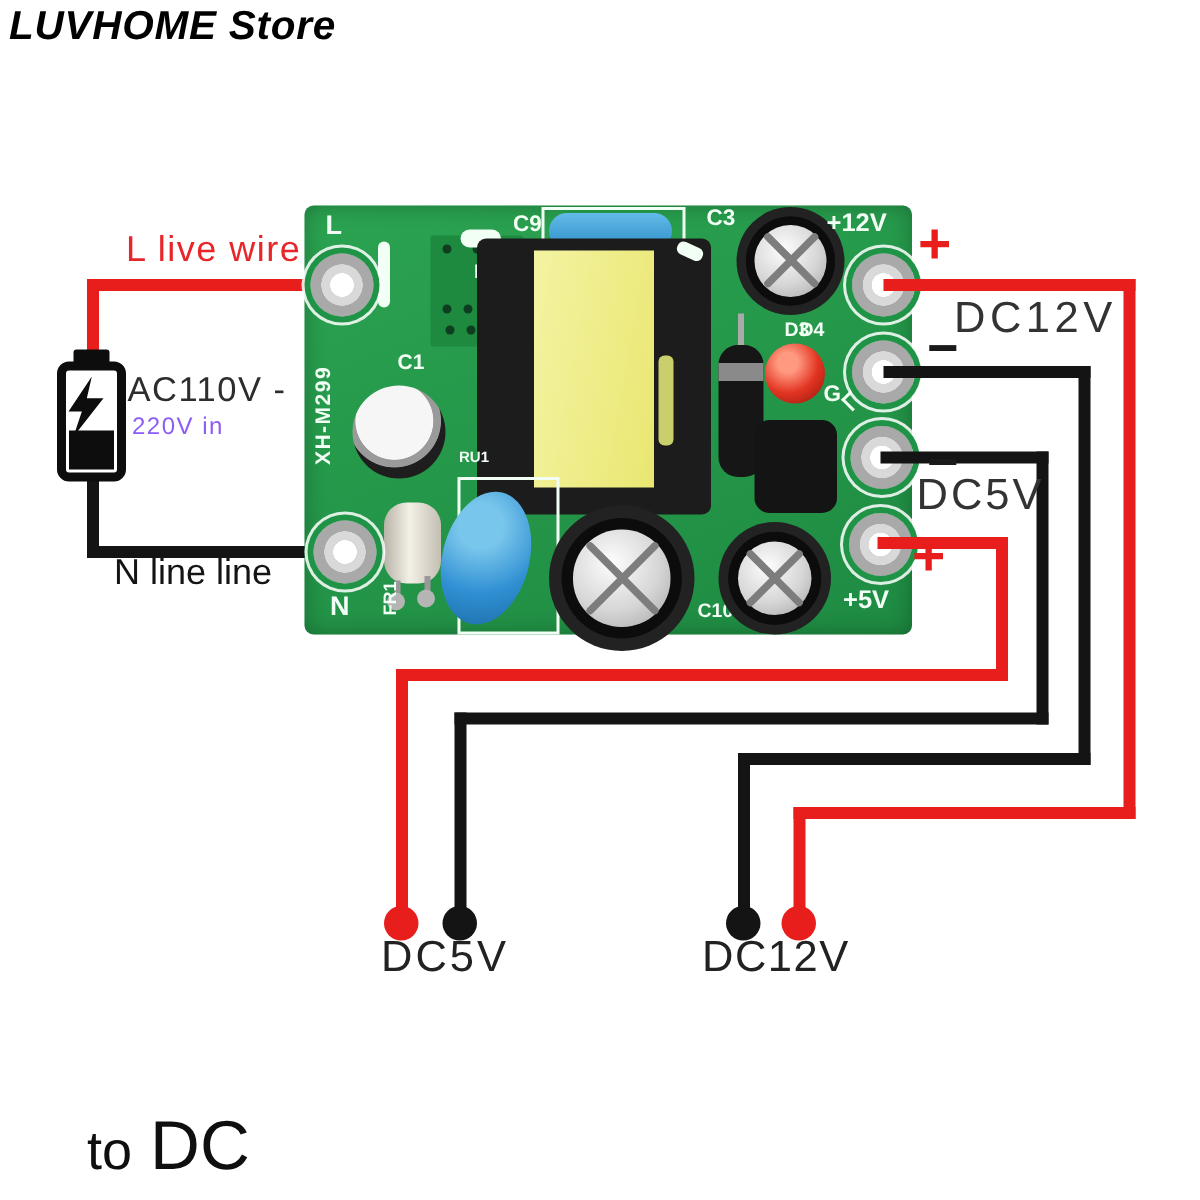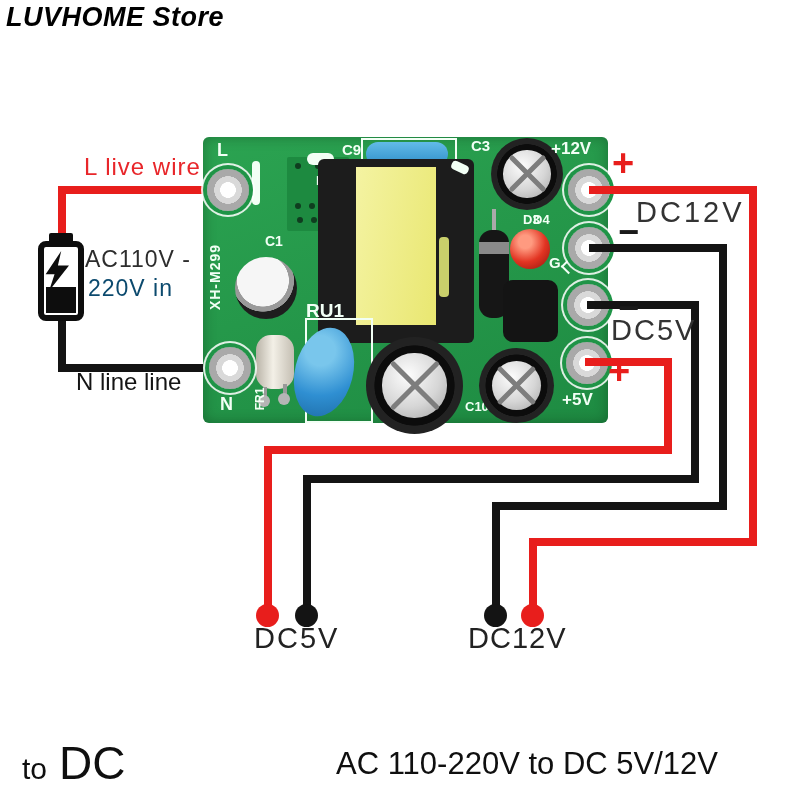--- a/index.html
+++ b/index.html
@@ -51,21 +51,21 @@
 
   <div class="bat-nub"></div>
   <div class="bat-body">
     <svg style="position:absolute;left:1px;top:4px;" width="28" height="40" viewBox="0 0 24 36">
       <polygon points="14,0 0,21 8,21 3,36 21,13 11,13" fill="#0d0d0d"></polygon>
     </svg>
     <div class="bat-fill"></div>
   </div>
 
   <div class="t" style="left:85px;top:248px;font-size:23px;color:#2d2d2d;letter-spacing:1px;">AC110V -</div>
-  <div class="t" style="left:88px;top:277px;font-size:23px;color:#0c4a6e;letter-spacing:1px;">220V in</div>
+  <div class="t" style="left:88px;top:277px;font-size:16px;color:#8b5cf6;letter-spacing:1px;">220V in</div>
   <div class="t" style="left:76px;top:370px;font-size:24px;color:#141414;">N line line</div>
 
   <div id="pcb">
     <div class="sk" style="left:14px;top:4px;font-size:18px;">L</div>
     <div class="abs" style="left:49px;top:24px;width:8px;height:44px;background:#f2fff5;border-radius:4px;"></div>
 
     <div class="abs" style="left:84px;top:20px;width:62px;height:74px;background:#1d8a40;border-radius:2px;">
       <div class="abs" style="left:8px;top:6px;width:6px;height:6px;border-radius:50%;background:#0f3d1f;"></div>
       <div class="abs" style="left:28px;top:6px;width:6px;height:6px;border-radius:50%;background:#0f3d1f;"></div>
       <div class="abs" style="left:8px;top:46px;width:6px;height:6px;border-radius:50%;background:#0f3d1f;"></div>
@@ -101,21 +101,21 @@
     <div class="sk" style="left:330px;top:76px;font-size:13px;">D4</div>
     <div class="abs" style="left:289px;top:72px;width:4px;height:24px;background:#aaa;"></div>
     <div class="abs" style="left:276px;top:93px;width:30px;height:88px;background:#161616;border-radius:13px;">
       <div class="abs" style="left:0;top:12px;width:100%;height:12px;background:#8a8a8a;"></div>
     </div>
     <div class="abs" style="left:307px;top:92px;width:40px;height:40px;border-radius:50%;background:radial-gradient(circle at 38% 32%,#ff9a80 0 18%,#e23422 55%,#8f150c);"></div>
     <div class="sk" style="left:346px;top:118px;font-size:15px;">G</div>
     <div class="chev" style="left:360px;top:124px;"></div>
     <div class="abs" style="left:300px;top:143px;width:55px;height:62px;background:#141414;border-radius:10px;"></div>
 
-    <div class="sk" style="left:103px;top:164px;font-size:19px;">RU1</div>
+    <div class="sk" style="left:103px;top:164px;font-size:10px;">RU1</div>
     <div class="sk-box" style="left:102px;top:181px;width:64px;height:101px;"></div>
     <div class="abs" style="left:92px;top:190px;width:58px;height:90px;border-radius:50%;transform:rotate(14deg);background:radial-gradient(circle at 35% 28%,#79c6ec 0 20%,#2f8fd2 60%,#1d6ca6);"></div>
 
     <div class="abs" style="left:53px;top:198px;width:38px;height:54px;border-radius:15px;background:linear-gradient(90deg,#b9b3a7,#f3f0e7 45%,#c4beb2);"></div>
     <div class="abs" style="left:60px;top:250px;width:4px;height:16px;background:#999;"></div>
     <div class="abs" style="left:80px;top:247px;width:4px;height:19px;background:#999;"></div>
     <div class="abs" style="left:55px;top:258px;width:12px;height:12px;border-radius:50%;background:#b5b5b5;"></div>
     <div class="abs" style="left:75px;top:256px;width:12px;height:12px;border-radius:50%;background:#b5b5b5;"></div>
     <div class="sk" style="left:38px;top:255px;width:40px;height:14px;font-size:12px;transform:rotate(-90deg);text-align:center;">FR1</div>
 
@@ -170,18 +170,17 @@
   <div class="t" style="left:636px;top:198px;font-size:29px;color:#333;letter-spacing:3px;">DC12V</div>
   <div class="t" style="left:618px;top:214px;font-size:36px;font-weight:bold;color:#1a1a1a;">−</div>
   <div class="t" style="left:618px;top:290px;font-size:36px;font-weight:bold;color:#1a1a1a;">−</div>
   <div class="t" style="left:611px;top:316px;font-size:29px;color:#333;letter-spacing:2px;">DC5V</div>
   <div class="t" style="left:608px;top:352px;font-size:38px;font-weight:600;color:#e81e1c;">+</div>
 
   <div class="t" style="left:254px;top:624px;font-size:29px;color:#222;letter-spacing:2px;">DC5V</div>
   <div class="t" style="left:468px;top:624px;font-size:29px;color:#222;letter-spacing:1px;">DC12V</div>
 
   <div class="abs" style="left:22px;top:736px;display:flex;align-items:baseline;gap:12px;color:#0f0f0f;">
-    <span style="font-size:30px;">to</span>
+    <span style="font-size:36px;margin-left:36px;">to</span>
     <span style="font-size:46px;">DC</span>
   </div>
-  <div class="t" style="left:336px;top:748px;font-size:31px;color:#0f0f0f;">AC 110-220V to DC 5V/12V</div>
 
 </div>
 
 </body></html>

